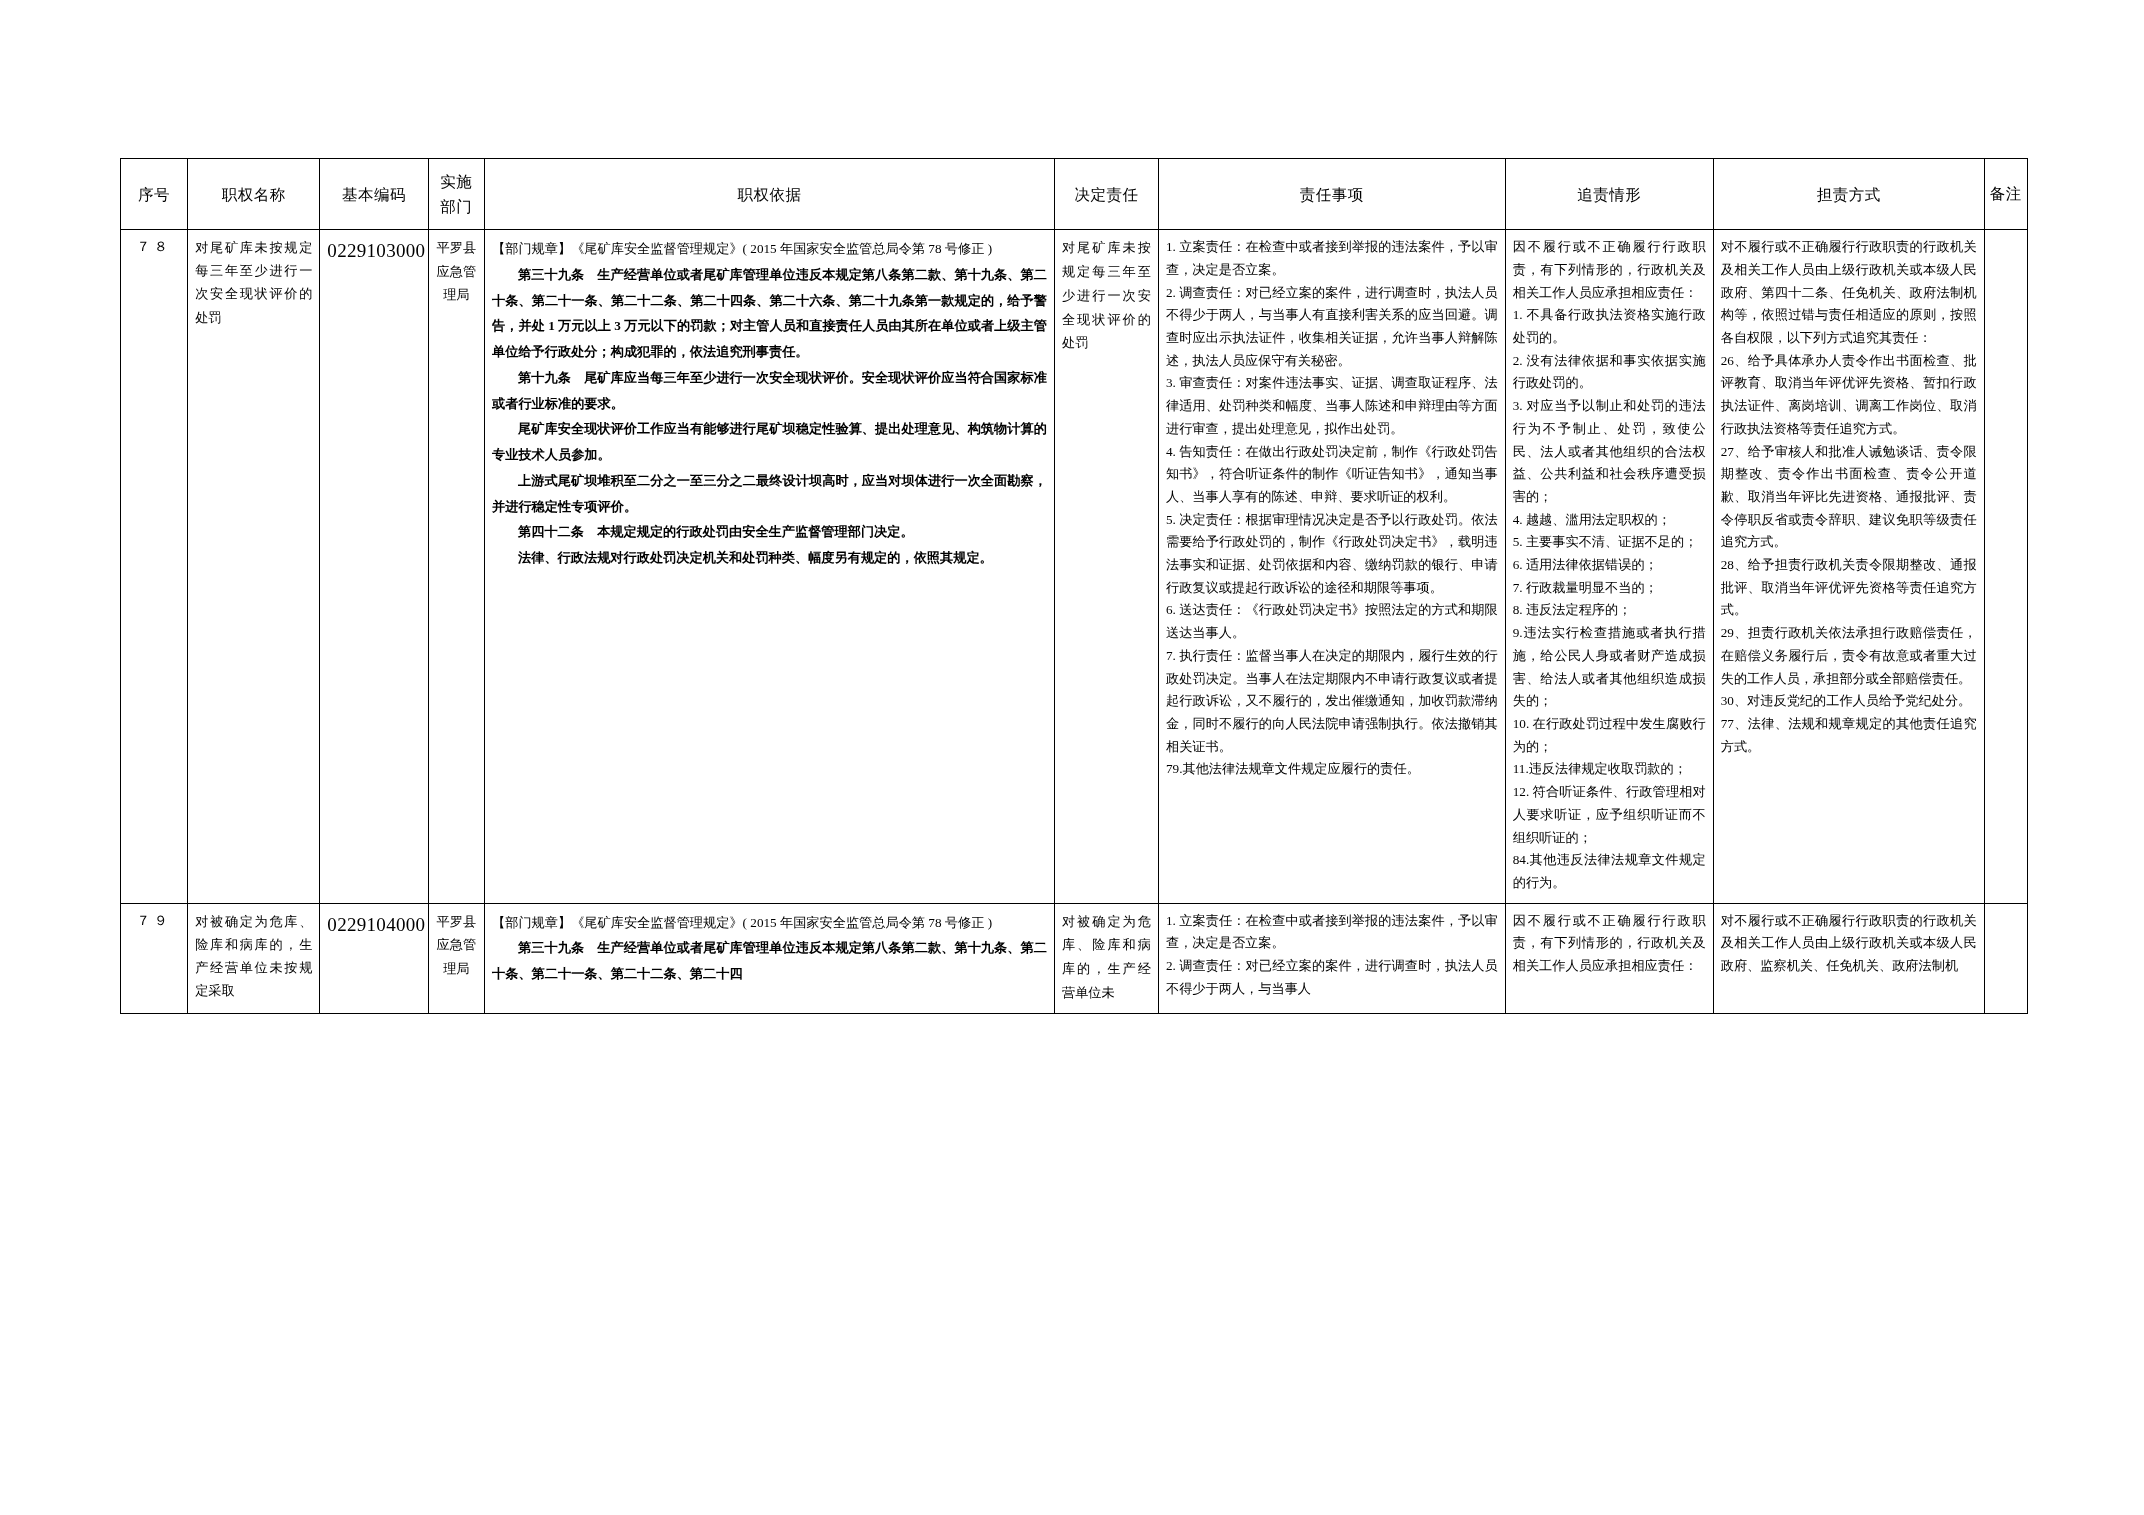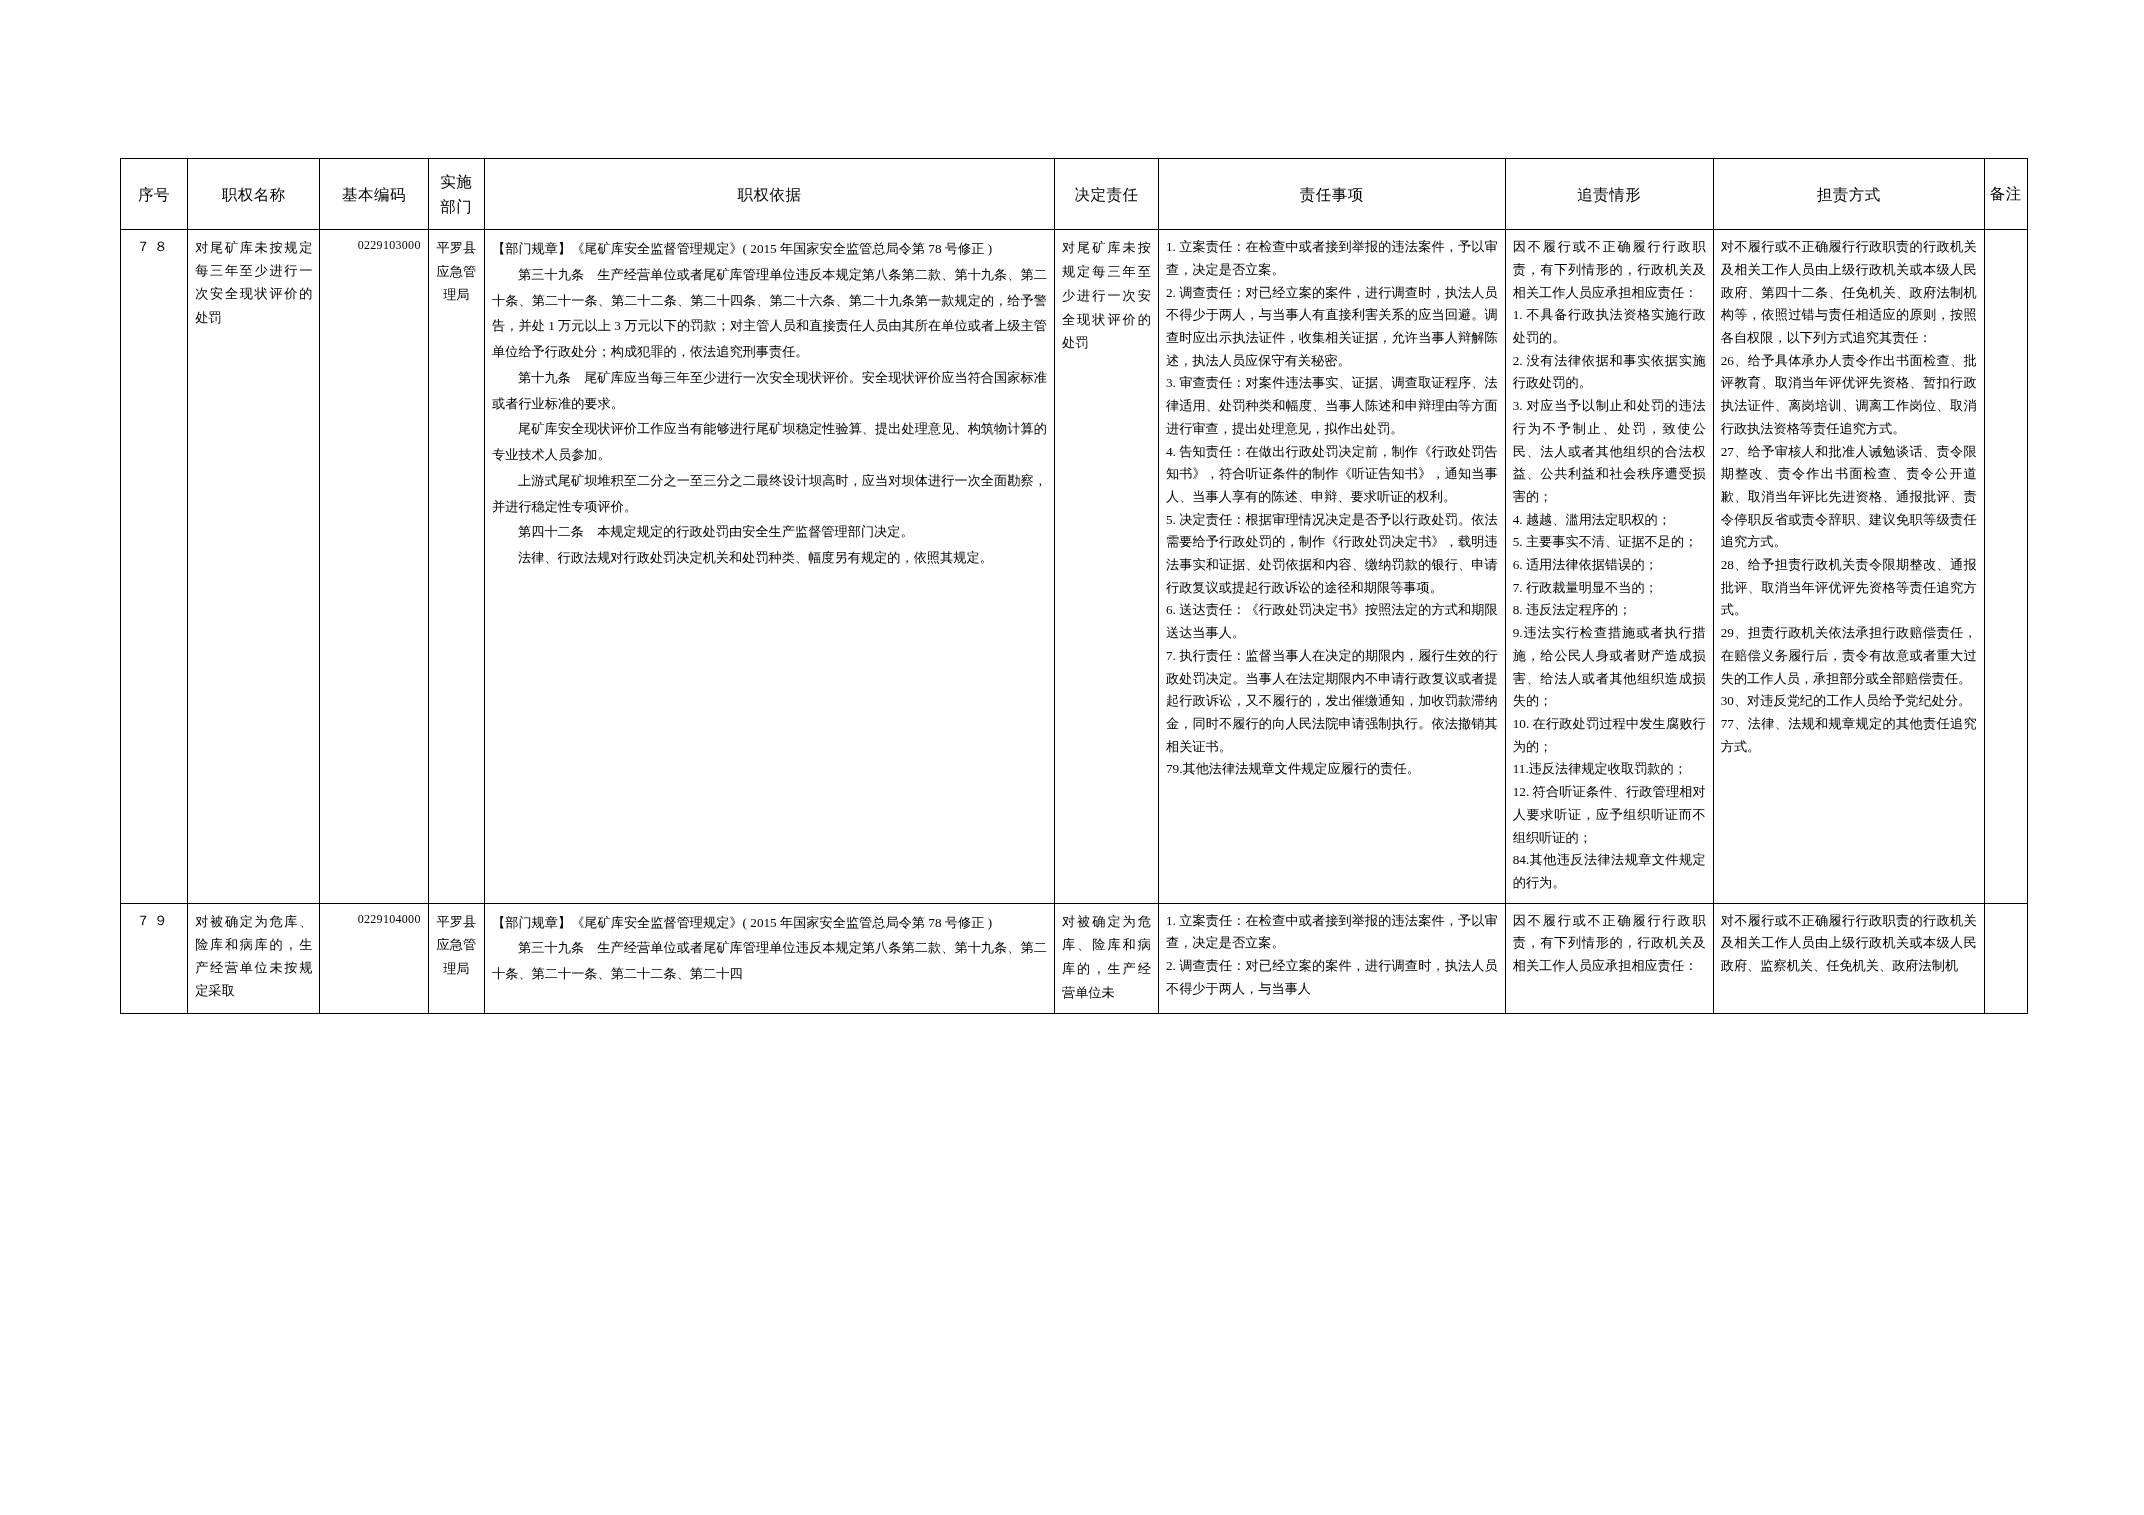--- a/index.html
+++ b/index.html
@@ -62,39 +62,39 @@
   .name-cell {
     vertical-align: middle;
     text-align: justify;
     text-justify: inter-ideograph;
     font-size: 13.2px;
     line-height: 1.75;
   }
   .code-cell {
     text-align: right;
     vertical-align: middle;
-    font-size: 12px;
+    font-size: 19px;
     letter-spacing: 0.3px;
   }
   .dept-cell {
     text-align: center;
     vertical-align: middle;
     font-size: 13.2px;
     line-height: 1.78;
     padding-left: 3px;
     padding-right: 3px;
   }
   .basis-cell {
     vertical-align: middle;
     text-align: justify;
     text-justify: inter-ideograph;
     line-height: 1.95;
   }
   .basis-cell p { margin: 0; }
-  .basis-cell p.ind { text-indent: 26px; }
+  .basis-cell p.ind { text-indent: 26px; font-weight: bold; }
   .content-cell {
     vertical-align: middle;
     text-align: justify;
     text-justify: inter-ideograph;
     line-height: 1.8;
   }
   .duty-cell, .account-cell, .bear-cell {
     text-align: justify;
     text-justify: inter-ideograph;
     line-height: 1.72;

